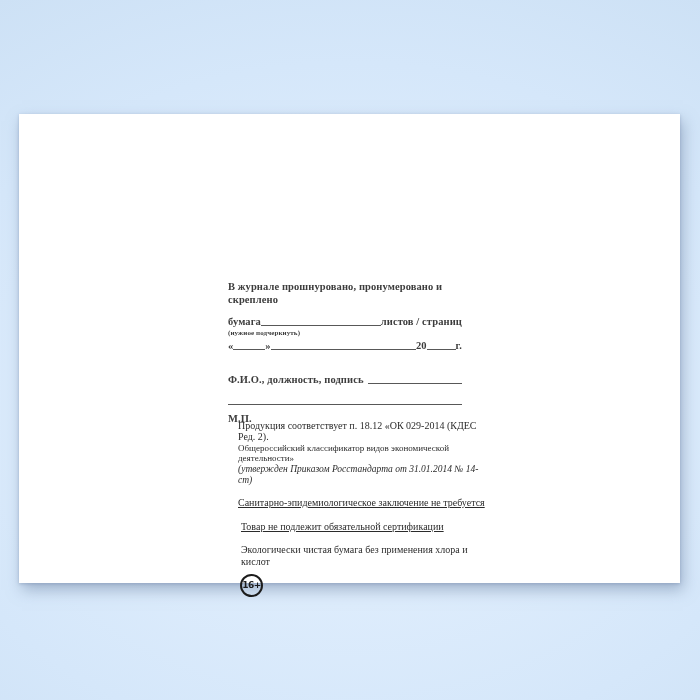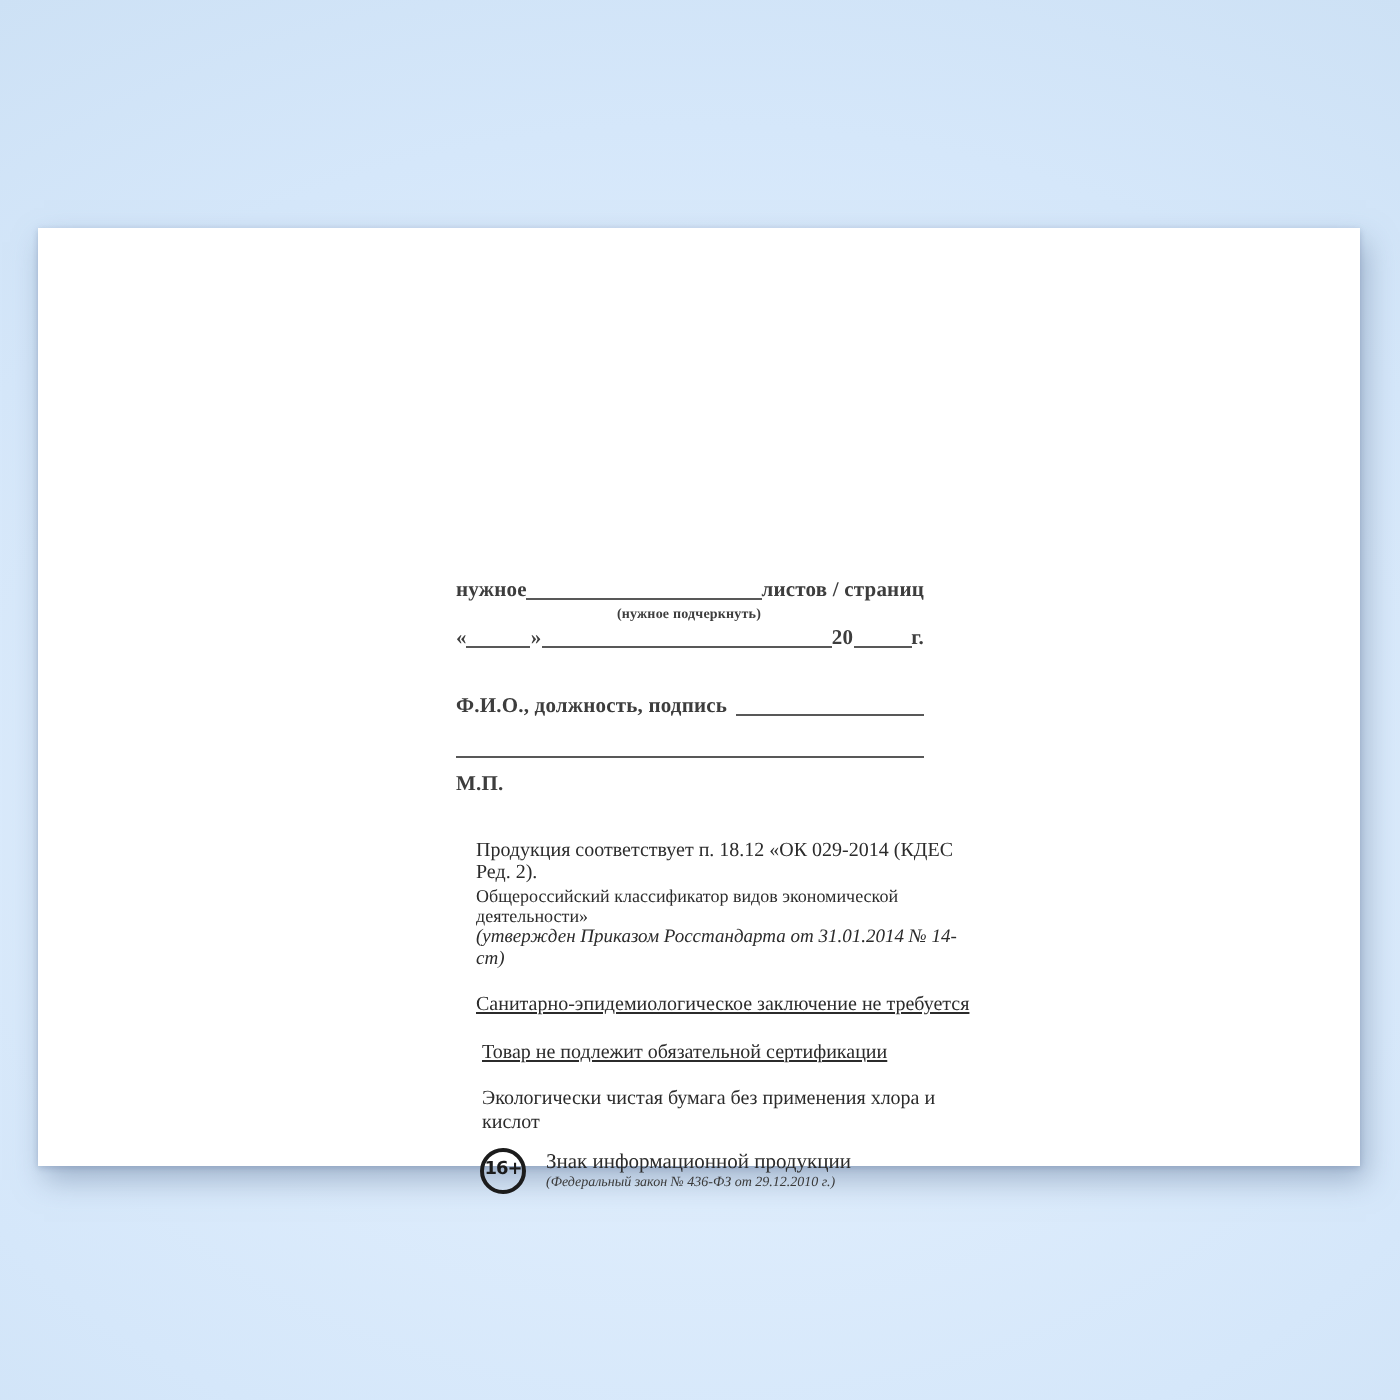--- a/index.html
+++ b/index.html
@@ -40,21 +40,21 @@
   }
   .fill {
     border-bottom: 1px solid #585858;
     height: 1px;
     margin-bottom: 2px;
   }
   .fill.grow { flex: 1 1 auto; }
   .stitch-row2 { margin-top: 9px; }
   .note-row {
     margin-top: 1px;
-    text-align: center;
+    text-align: left;
     font-size: 7px;
     line-height: 8px;
     font-weight: bold;
     padding-right: 1px;
   }
   .stitch-row3 { margin-top: 2px; }
   .stitch-row4 { margin-top: 21px; }
   .blank-line {
     margin-top: 18px;
     height: 0;
@@ -108,23 +108,24 @@
     color: #3a3a3a;
   }
 </style>
 </head>
 <body>
 
 <div class="scene">
   <div class="page">
 
     <div class="stitch-block">
+      <div>В журнале прошнуровано, пронумеровано и скреплено</div>
 
       <div class="row-flex stitch-row2">
-        <span>нужное</span>
+        <span>бумага</span>
         <span class="fill grow"></span>
         <span>листов / страниц</span>
       </div>
 
       <div class="note-row">(нужное подчеркнуть)</div>
 
       <div class="row-flex stitch-row3">
         <span>«</span>
         <span class="fill" style="width:32px"></span>
         <span>»</span>
@@ -149,21 +150,17 @@
       <div>Продукция соответствует п. 18.12 «ОК 029-2014 (КДЕС Ред. 2).</div>
       <div class="c-line2">Общероссийский классификатор видов экономической деятельности»</div>
       <div class="c-line3">(утвержден Приказом Росстандарта от 31.01.2014 № 14-ст)</div>
 
       <div class="c-sanitary">Санитарно-эпидемиологическое заключение не требуется</div>
       <div class="c-cert">Товар не подлежит обязательной сертификации</div>
       <div class="c-eco">Экологически чистая бумага без применения хлора и кислот</div>
 
       <div class="age-row">
         <div class="age-badge">16+</div>
-        <div class="age-text">
-          <div class="age-title">Знак информационной продукции</div>
-          <div class="age-law">(Федеральный закон № 436-ФЗ от 29.12.2010 г.)</div>
-        </div>
       </div>
     </div>
 
   </div>
 </div>
 
 </body></html>

